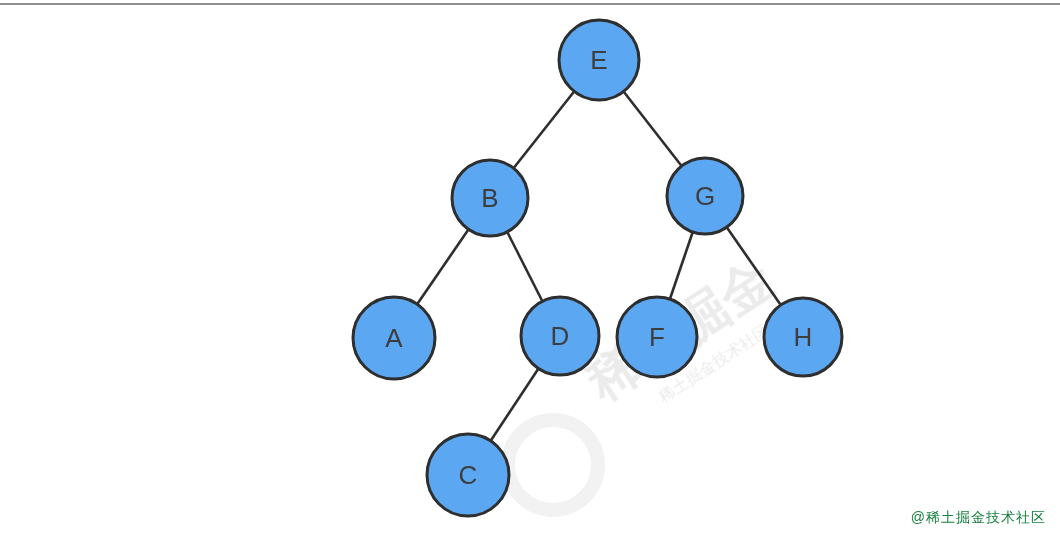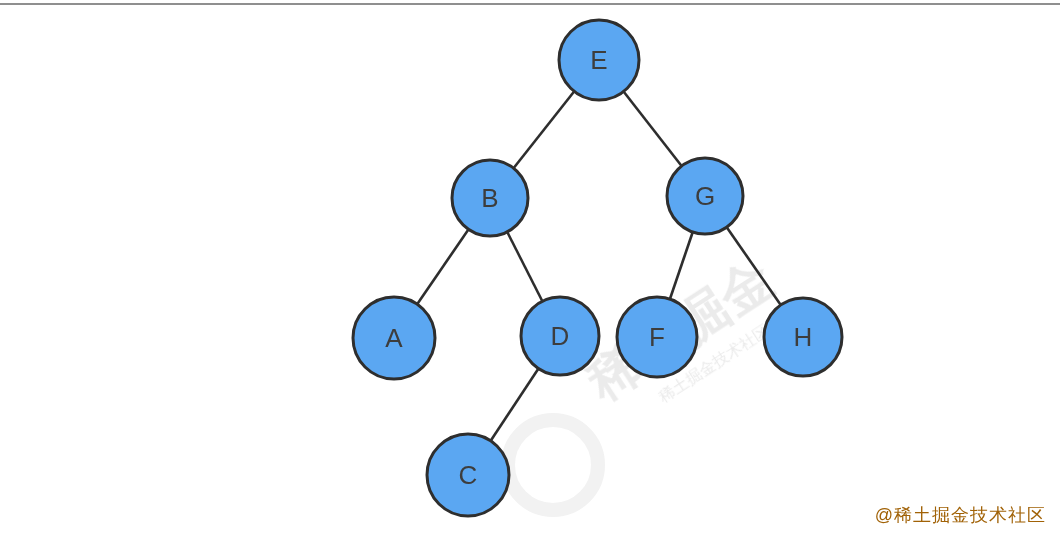--- a/index.html
+++ b/index.html
@@ -25,23 +25,23 @@
   }
   .diagram-svg {
     position: absolute;
     left: 0;
     top: 0;
   }
   .credit {
     position: absolute;
     right: 14px;
     bottom: 7px;
-    font-size: 18px;
+    font-size: 14px;
     letter-spacing: 1px;
-    color: #a16207;
+    color: #15803d;
     user-select: none;
   }
   .node-label {
     font-family: "Liberation Sans", "DejaVu Sans", sans-serif;
     font-size: 26px;
     fill: #3d3d3d;
   }
   .wm-text {
     font-family: "Liberation Sans", "DejaVu Sans", sans-serif;
     fill: #c9c9c9;

